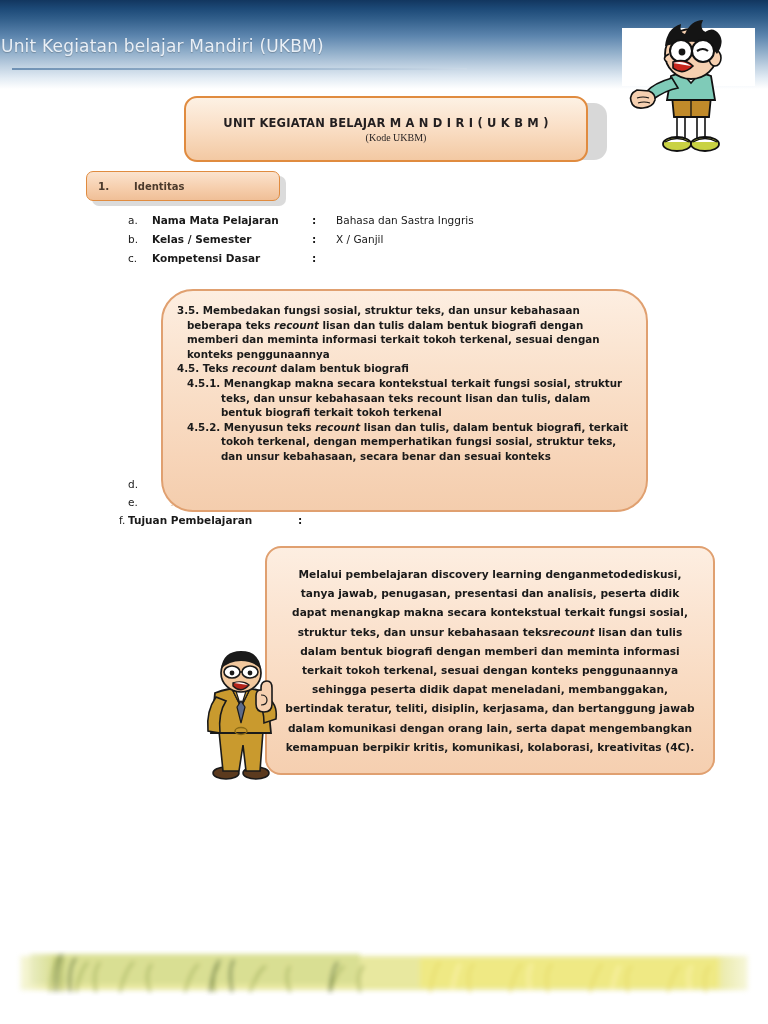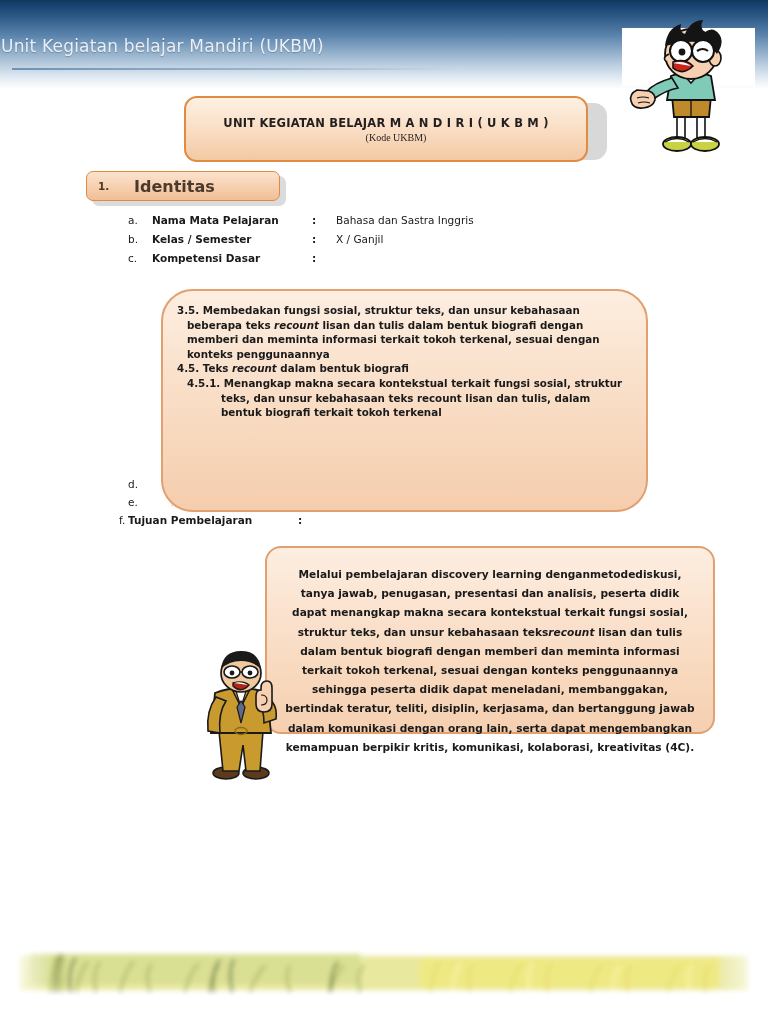--- a/index.html
+++ b/index.html
@@ -82,21 +82,21 @@
     border:1.6px solid #e08b3f;border-radius:7px;
     background:linear-gradient(to bottom,#fbe3ce 0%,#f6cfae 55%,#f0bf97 100%);
     box-sizing:border-box;
     display:flex;align-items:center;
   }
   .ident-num{
     font-size:10.5px;font-weight:bold;color:#4b3a2c;margin-left:11px;width:36px;
     font-family:"DejaVu Sans", sans-serif;
   }
   .ident-label{
-    font-size:16px;font-weight:bold;color:#4b3a2c;
+    font-size:10px;font-weight:bold;color:#4b3a2c;
     font-family:"DejaVu Sans", sans-serif;
     text-align:right;
   }
 
   
   .ident-list{
     position:absolute;left:128px;top:214px;width:520px;
   }
   .ident-row{
     display:flex;align-items:baseline;height:19px;
@@ -145,21 +145,21 @@
     font-family:"DejaVu Sans", sans-serif;
   }
   .def-row .dk{width:24px;font-weight:normal;}
   .def-row.f-row{margin-left:-9px;}
   .def-row.f-row .dk{width:9px;font-weight:normal;}
   .df-name{width:170px;}
   .df-colon{}
 
   
   .tujuan-box{
-    position:absolute;left:265px;top:546px;width:450px;height:188px;
+    position:absolute;left:265px;top:546px;width:450px;height:229px;
     border:2px solid #e0a070;border-radius:16px;
     background:linear-gradient(to bottom,#fdeee1 0%,#fbe4d1 30%,#f8d8bd 70%,#f5cfb0 100%);
     box-sizing:border-box;
     padding:17px 16px 0 16px;
     text-align:center;
   }
   .tujuan-text{
     font-size:10.6px;line-height:19.2px;color:#1a1a1a;font-weight:bold;
     font-family:"DejaVu Sans", sans-serif;
   }
@@ -270,20 +270,24 @@
       <span>3.5.</span>
       <span>Membedakan fungsi sosial, struktur teks, dan unsur kebahasaan beberapa teks </span><i>recount</i><span> lisan dan tulis dalam bentuk biografi dengan memberi dan meminta informasi terkait tokoh terkenal, sesuai dengan konteks penggunaannya</span>
     </div>
     <div class="kd-line kd-l1">
       <span>4.5.</span>
       <span>Teks </span><i>recount</i><span> dalam bentuk biografi</span>
     </div>
     <div class="kd-line kd-l2">
       <span>4.5.1.</span>
       <span>Menangkap makna secara kontekstual terkait fungsi sosial, struktur teks, dan unsur kebahasaan teks recount lisan dan tulis, dalam bentuk biografi terkait tokoh terkenal</span><i></i><span></span>
+    </div>
+    <div class="kd-line kd-l2">
+      <span>4.5.2.</span>
+      <span>Menyusun teks </span><i>recount</i><span> lisan dan tulis, dalam bentuk biografi, terkait tokoh terkenal, dengan memperhatikan fungsi sosial, struktur teks, dan unsur kebahasaan, secara benar dan sesuai konteks</span>
     </div>
   </div>
 
   <div class="def-rows">
     <div class="def-row">
       <span class="dk">d.</span>
       <span class="df-name"></span>
       <span class="df-colon"></span>
     </div>
     <div class="def-row">

